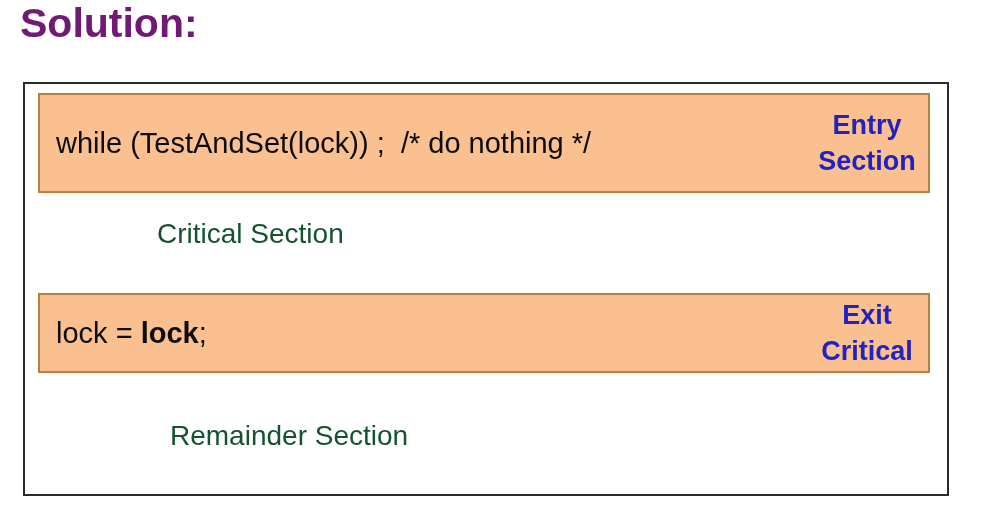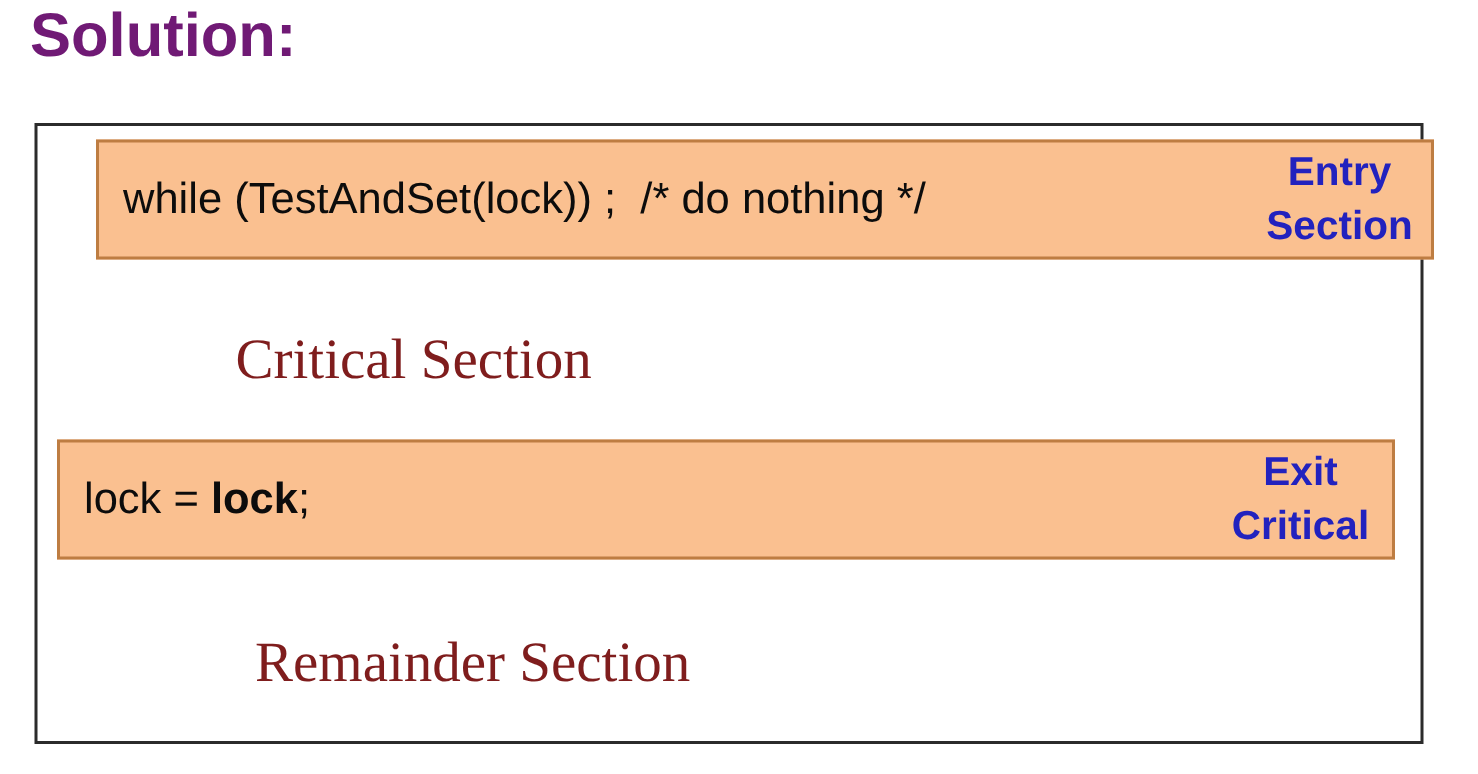--- a/index.html
+++ b/index.html
@@ -37,21 +37,21 @@
   .code-box {
     position: absolute;
     left: 13px;
     width: 892px;
     box-sizing: border-box;
     background: #fac090;
     border: 2px solid #be7d42;
     display: flex;
     align-items: center;
   }
-  .code-box.entry { top: 9px;  height: 80px; margin-left: 26px; }
+  .code-box.entry { top: 9px;  height: 100px; }
   .code-box.exit  { top: 209px; height: 80px; }
   .code-text {
     font-size: 29px;
     color: #0c0c0c;
     padding-left: 16px;
     white-space: pre;
     flex: 1 1 auto;
   }
   .code-text b { font-weight: bold; }
   .box-label {
@@ -61,24 +61,23 @@
     transform: translateY(-50%);
     width: 118px;
     text-align: center;
     font-size: 27px;
     font-weight: bold;
     color: #2222be;
     line-height: 1.35;
   }
   .section-text {
     position: absolute;
-    font-size: 38px;
-    color: #7f1d1d;
+    font-size: 28px;
+    color: #14532d;
     white-space: nowrap;
-    font-family: Liberation Serif, serif;
   }
   .section-text.critical  { left: 132px; top: 134px; }
   .section-text.remainder { left: 145px; top: 336px; }
 </style>
 </head>
 <body>
 
 <div class="slide">
 
   <div class="slide-title">Solution:</div>

